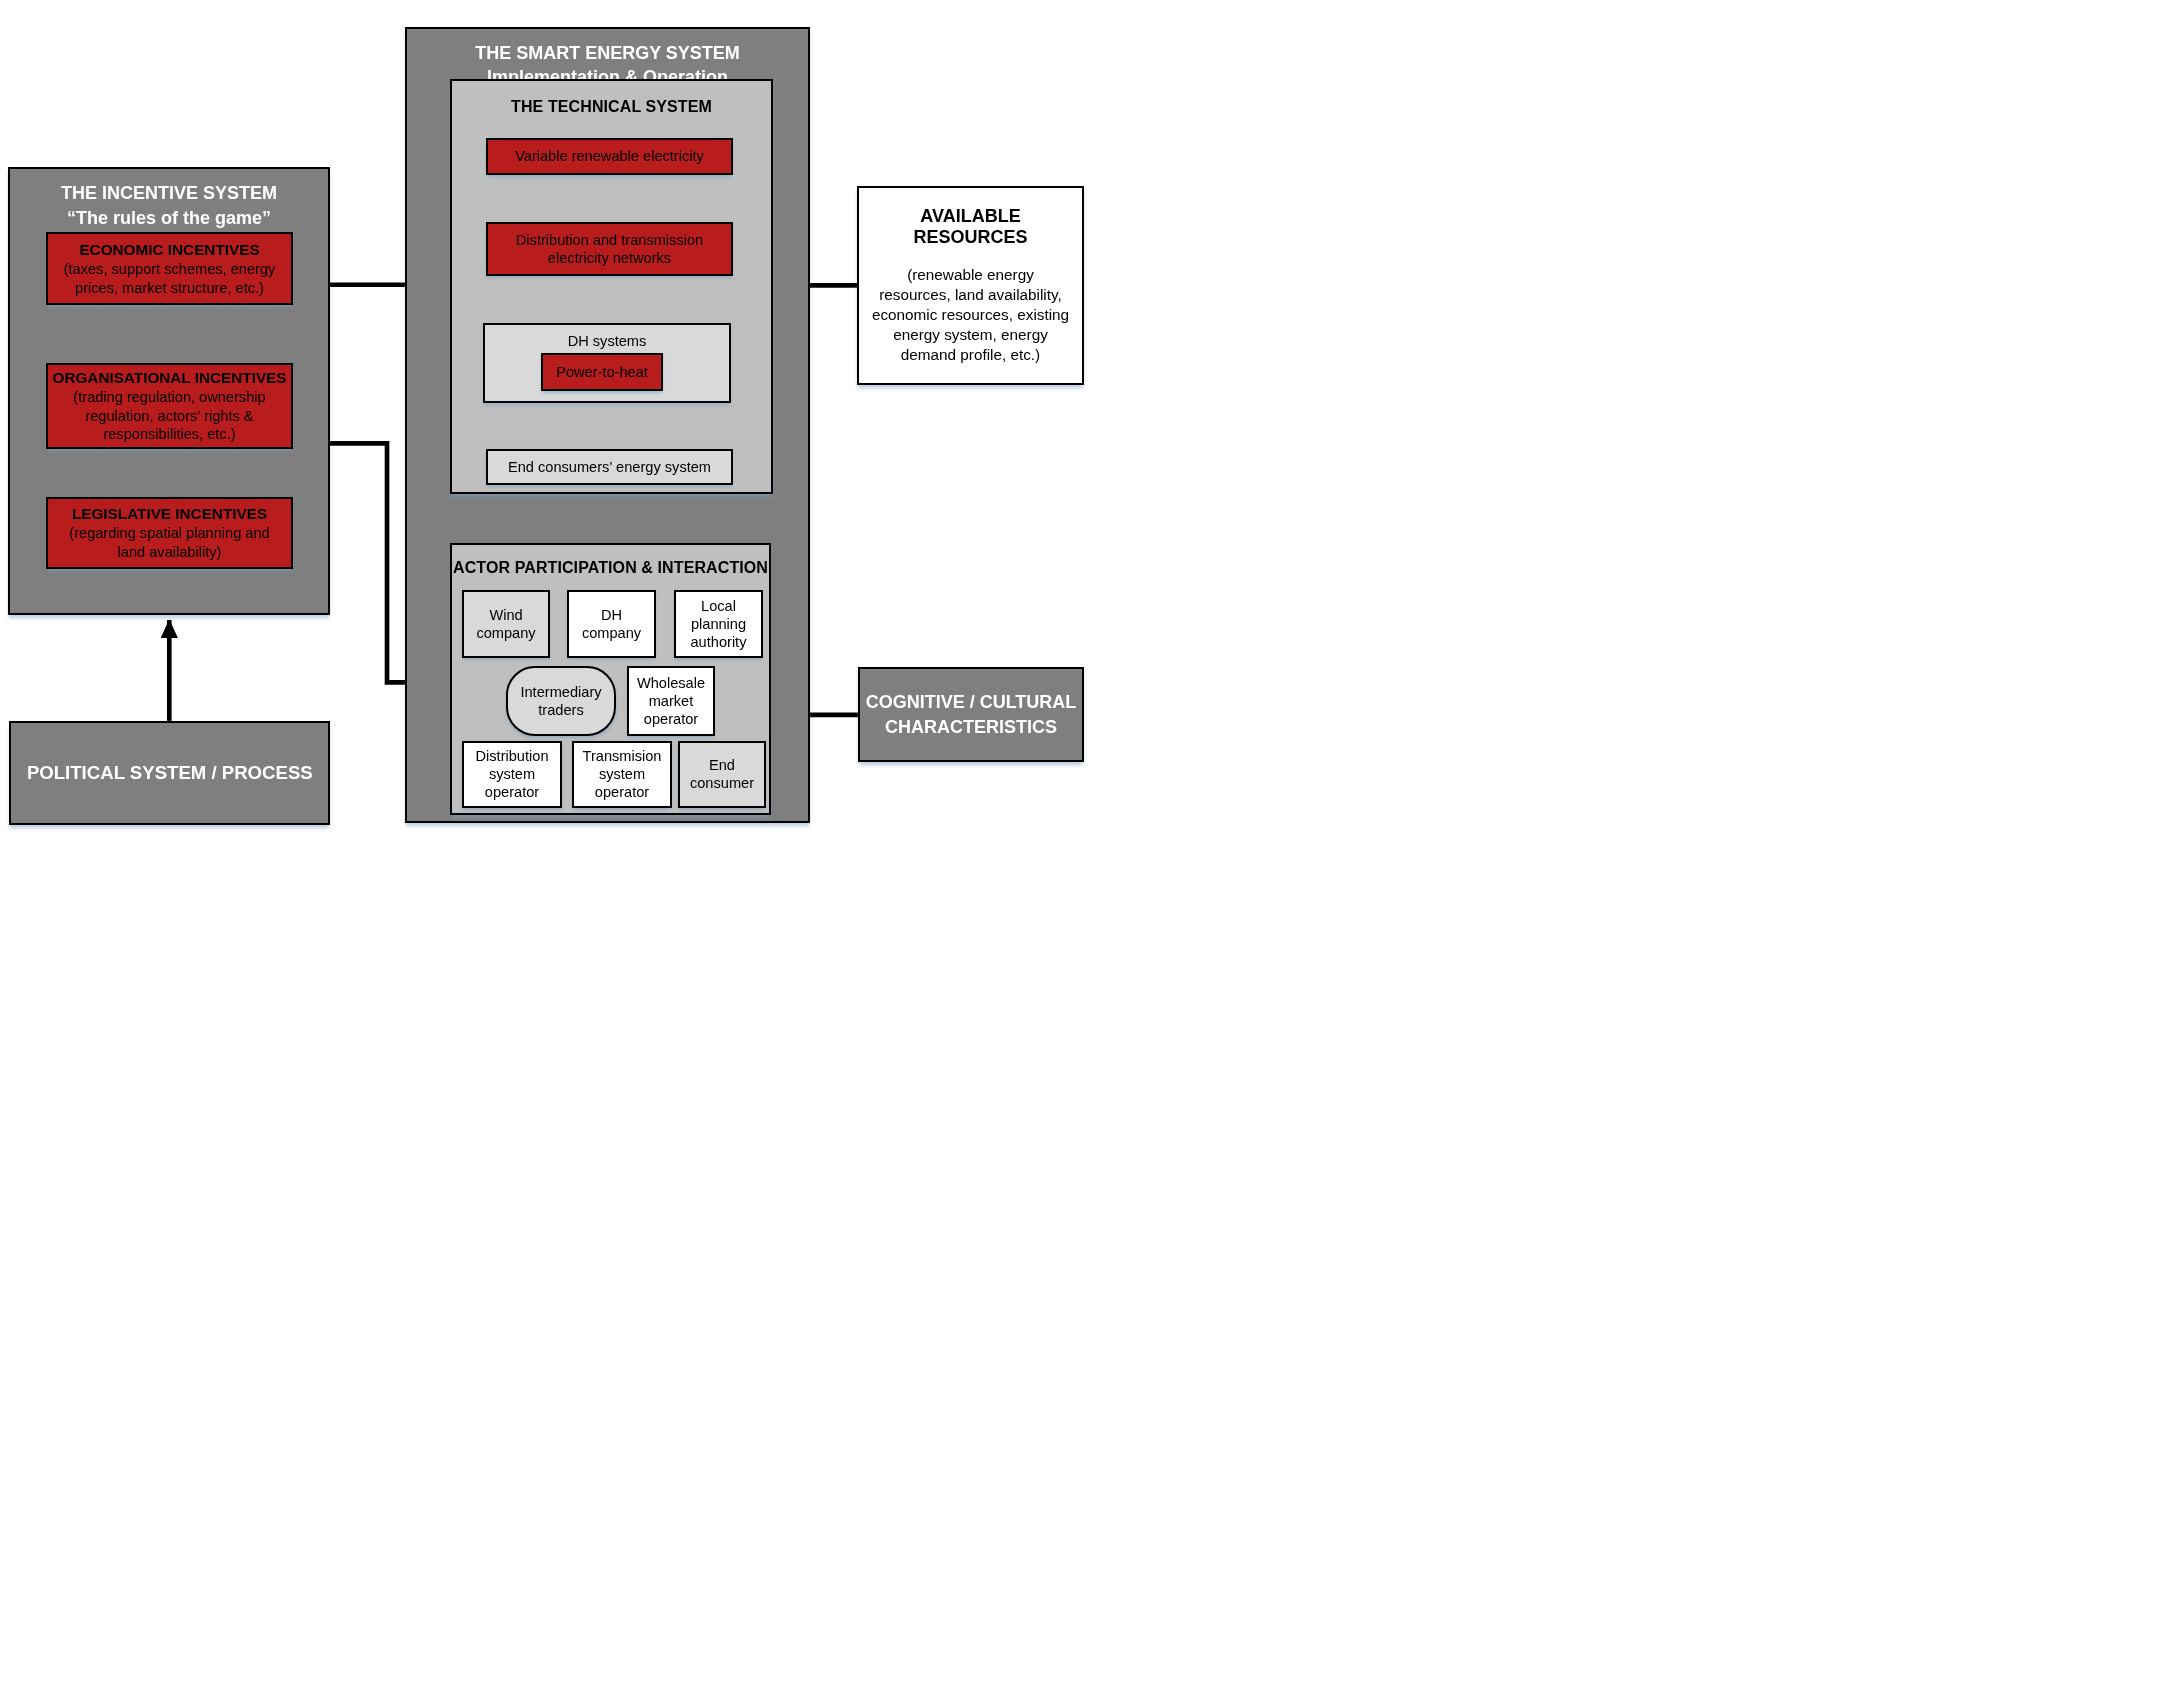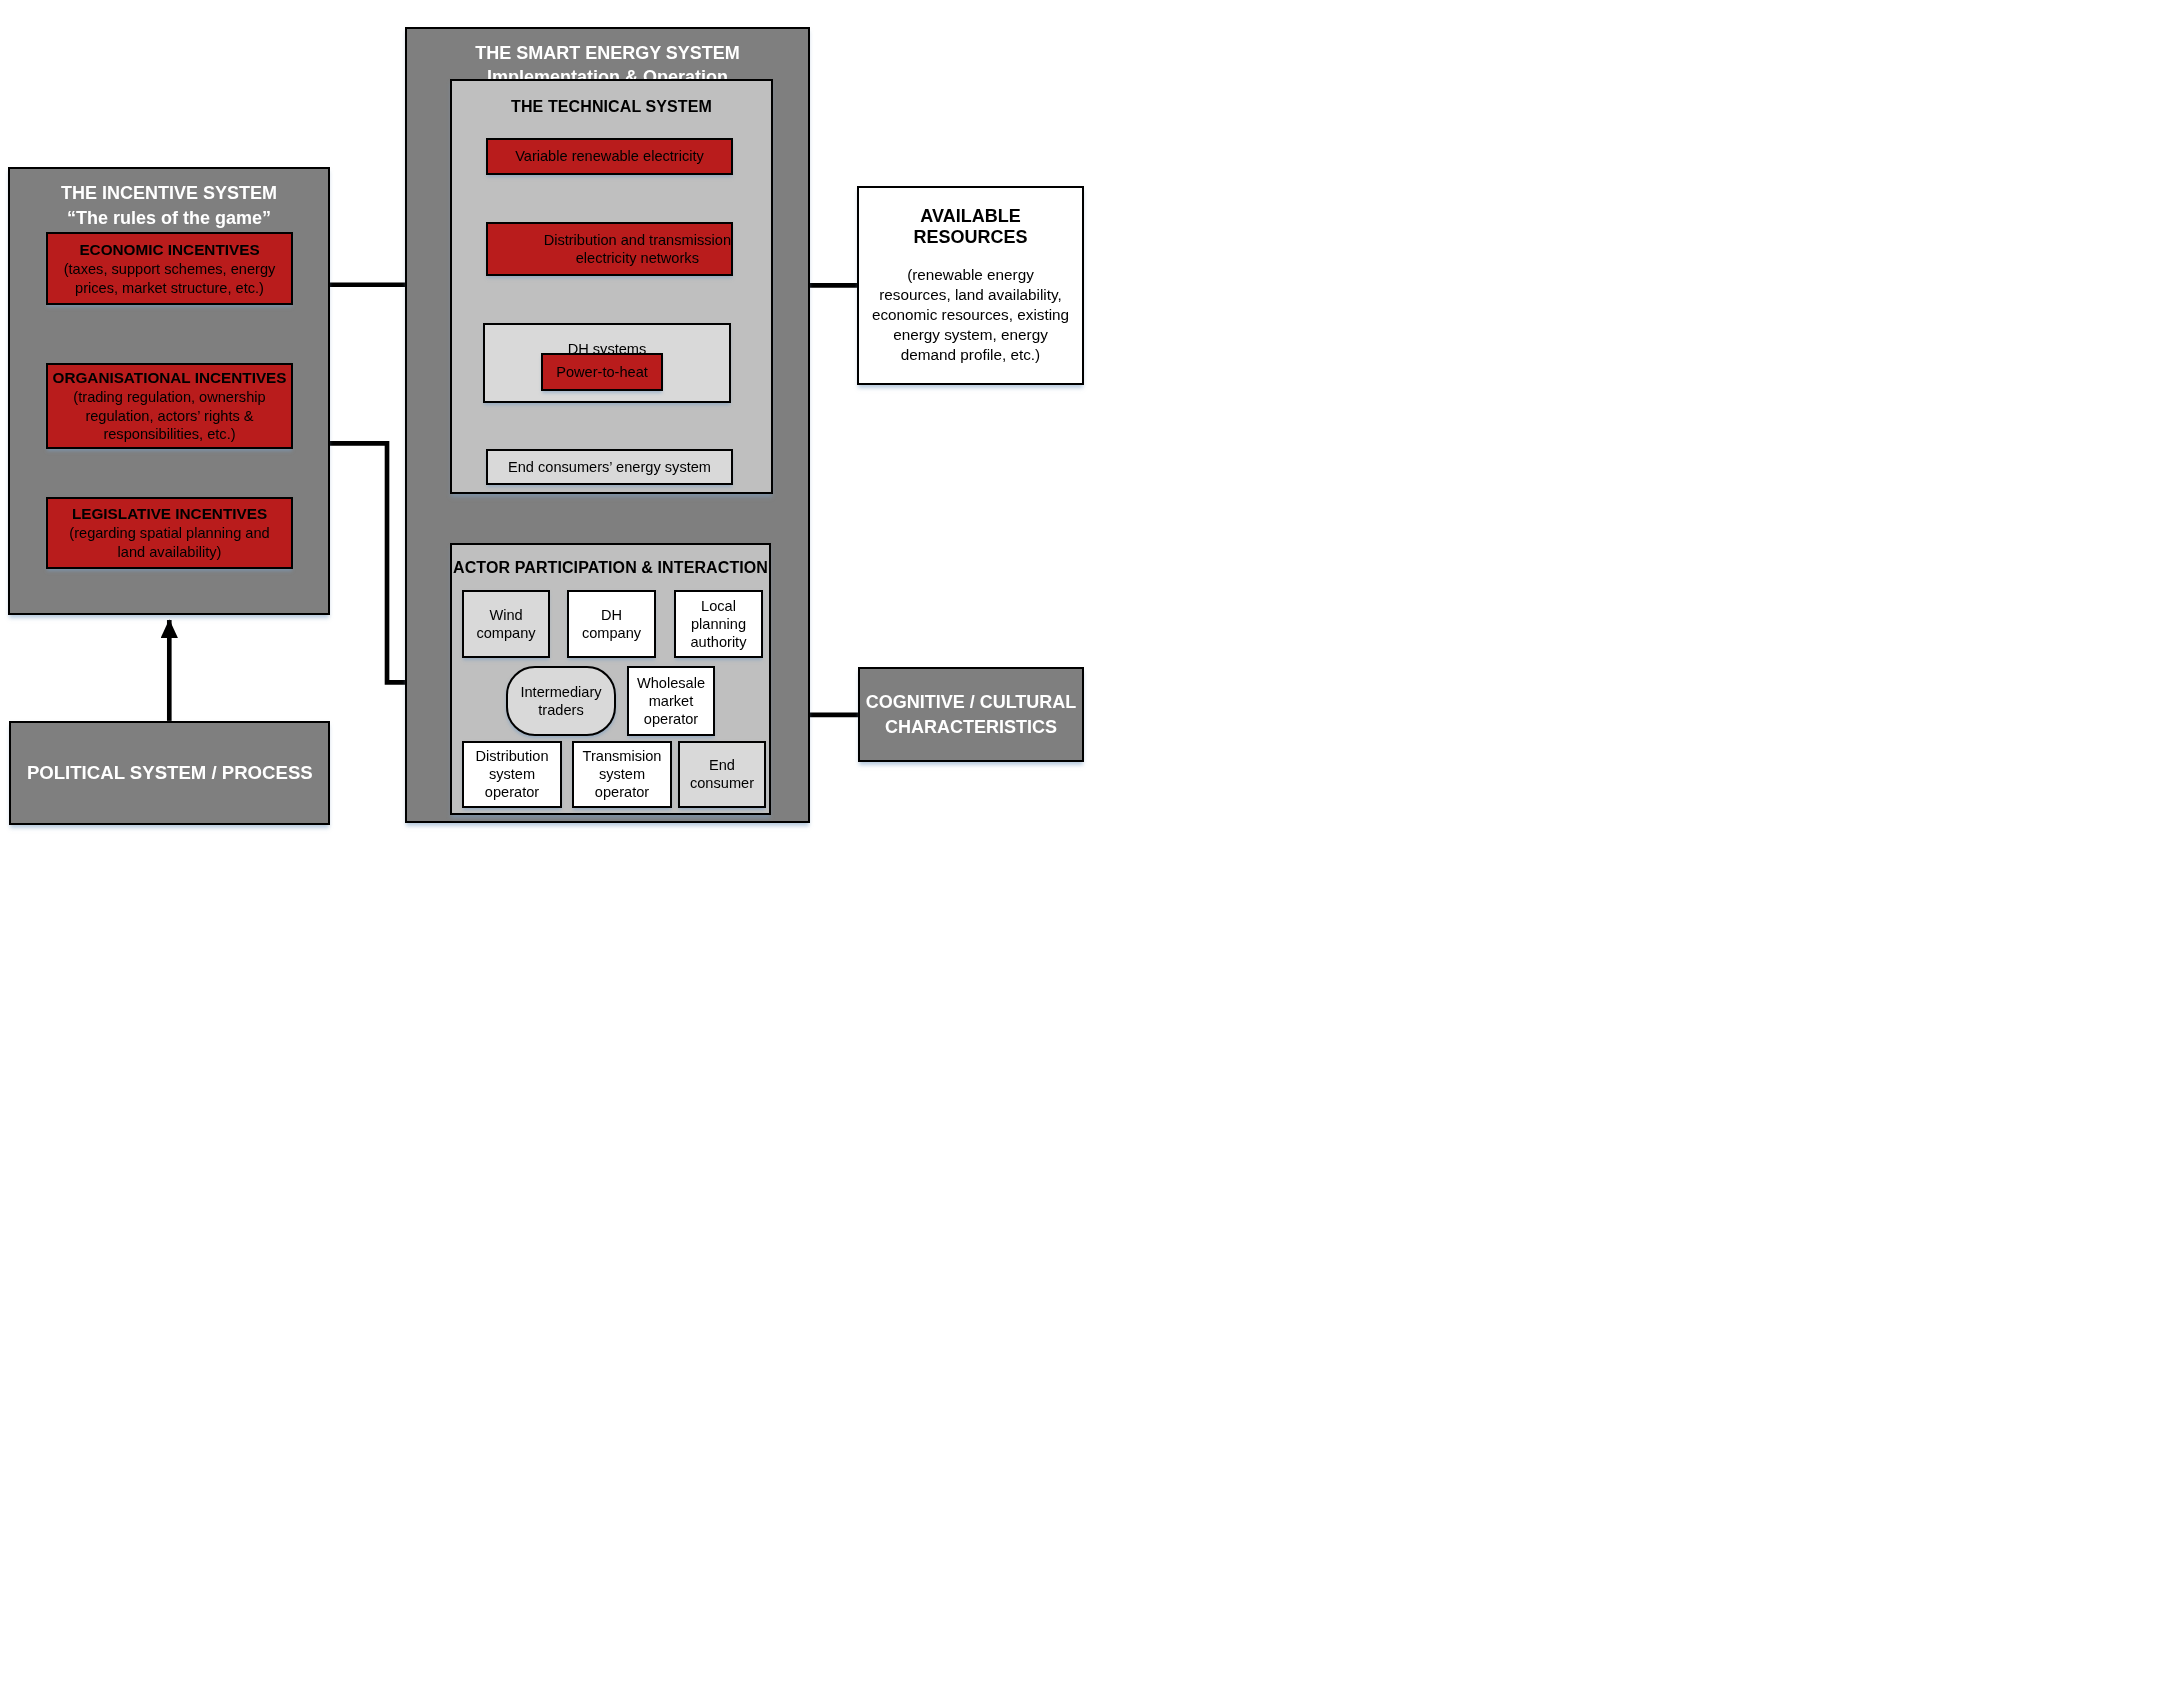--- a/index.html
+++ b/index.html
@@ -32,23 +32,23 @@
   
   .incentive{left:8px;top:167px;width:322px;height:448px;}
   .econ{left:36px;top:63px;width:247px;height:73px;}
   .org{left:36px;top:194px;width:247px;height:86px;}
   .leg{left:36px;top:328px;width:247px;height:72px;}
   .political{left:9.3px;top:721px;width:321px;height:104px;display:flex;align-items:center;justify-content:center;
              font-weight:bold;font-size:18.6px;text-align:center;}
   .smart{left:405px;top:26.5px;width:405px;height:796px;}
   .technical{left:43px;top:50px;width:323px;height:415px;}
   .variable{left:34px;top:57px;width:247px;height:37px;}
-  .distribution{left:34px;top:141px;width:247px;height:54px;align-items:flex-end;}
+  .distribution{left:34px;top:141px;width:247px;height:54px;}
   .dh{left:31px;top:242px;width:248px;height:80px;text-align:center;}
-  .dh-label{font-size:14.6px;padding-top:16px;}
+  .dh-label{font-size:14.6px;padding-top:8px;}
   .p2h{left:56px;top:28.5px;width:122px;height:38px;}
   .endcons{left:34px;top:368px;width:247px;height:36px;}
   .actor{left:43px;top:514px;width:321px;height:272px;}
   .actor .sect-title{padding-top:14.6px;}
   .a-wind{left:10px;top:45px;width:88px;height:68px;}
   .a-dhco{left:115px;top:45px;width:89px;height:68px;}
   .a-local{left:222px;top:45px;width:89px;height:68px;}
   .a-inter{left:54px;top:121px;width:110px;height:70px;border-radius:29px;}
   .a-whole{left:175px;top:121px;width:88px;height:70px;}
   .a-dso{left:10px;top:196px;width:100px;height:67px;}

